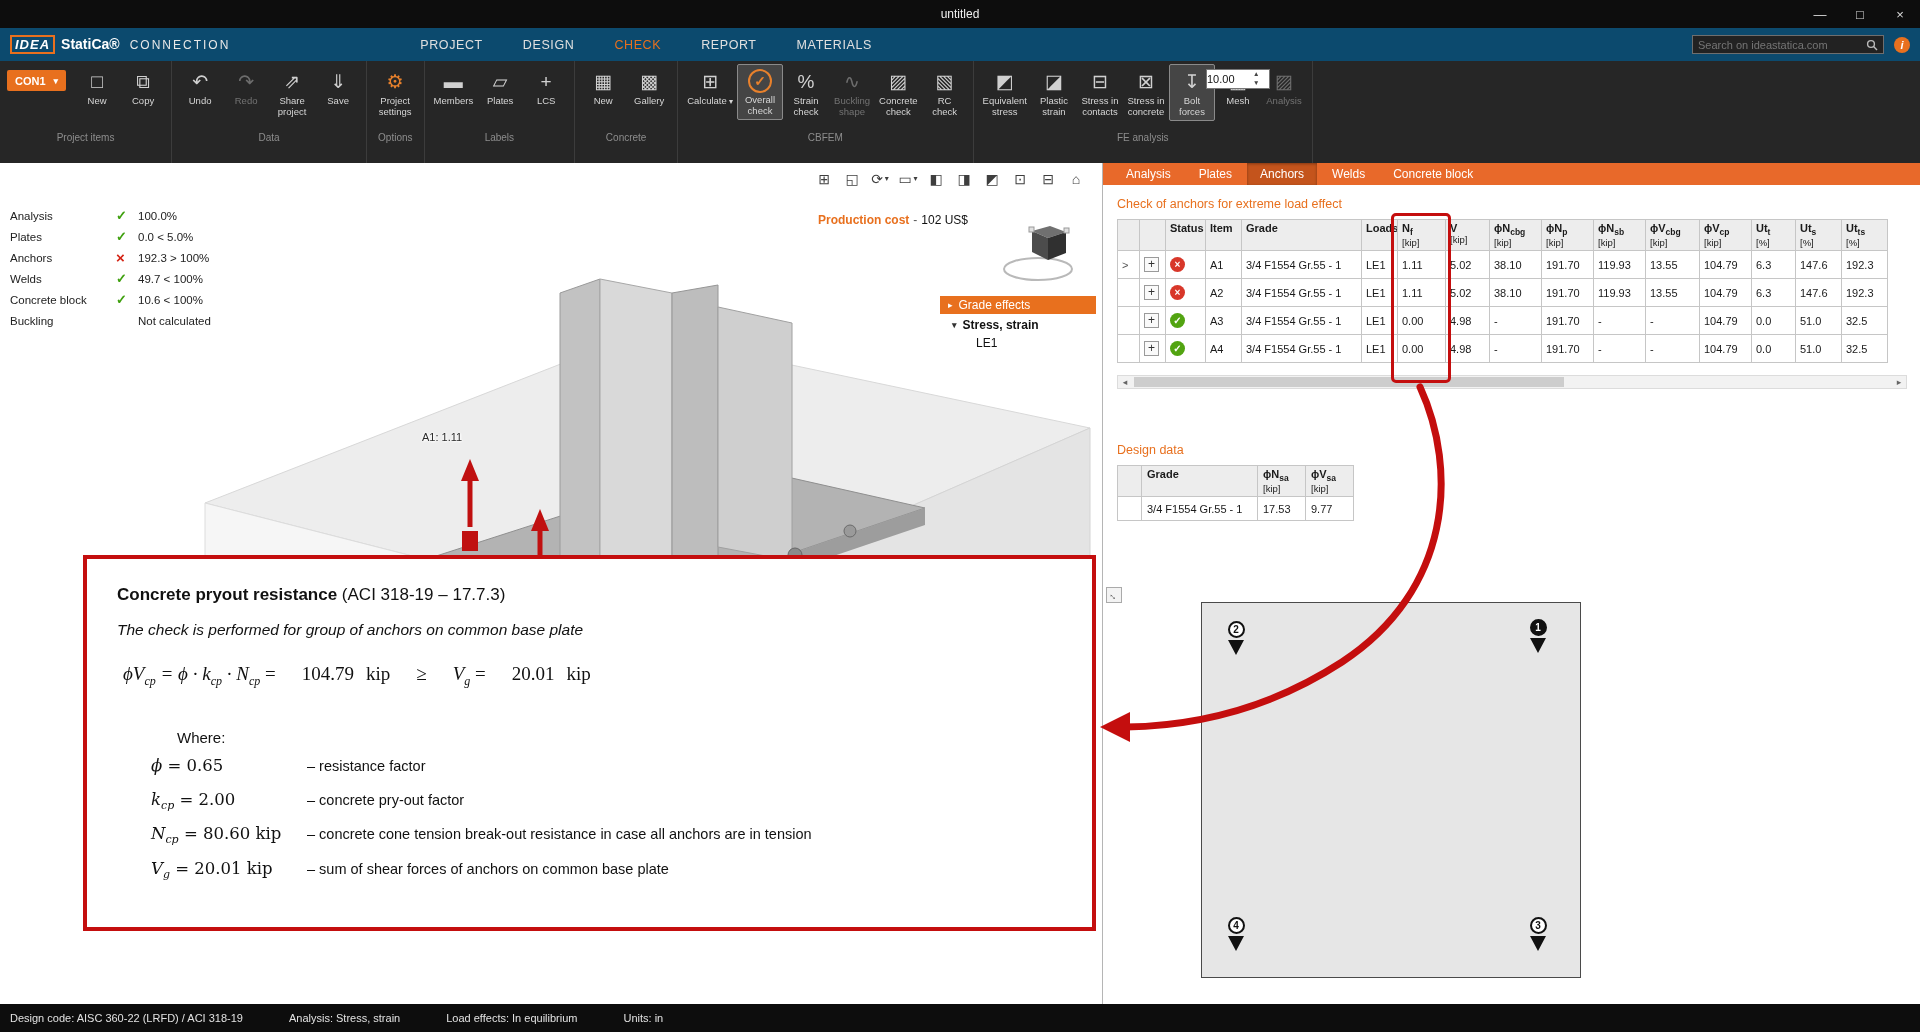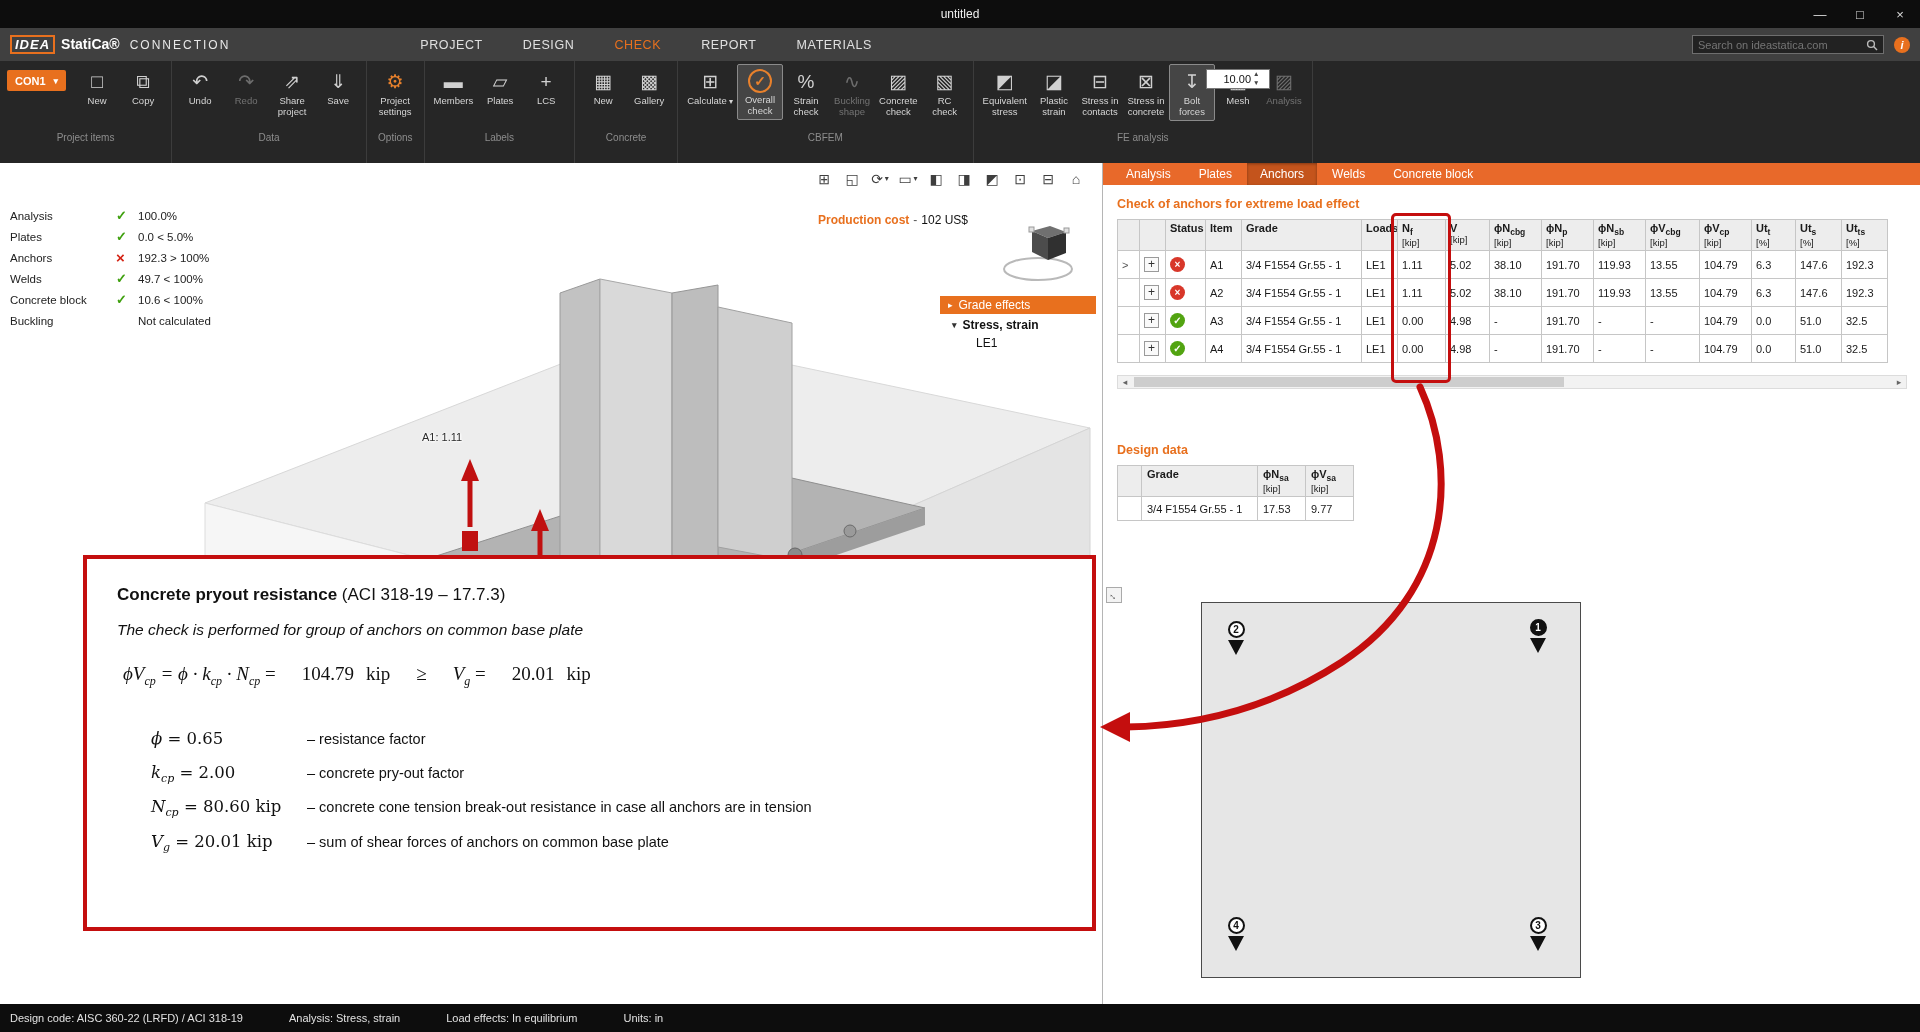--- a/index.html
+++ b/index.html
@@ -6,21 +6,21 @@
 html,body{width:1920px;height:1032px}
 body{font-family:"Liberation Sans",sans-serif;background:#fff;overflow:hidden;position:relative;font-size:12px}
 
 
 .titlebar{height:28px;background:#0d0d0d;color:#e6e6e6;display:flex;align-items:center;position:relative}
 .tb-title{position:absolute;left:0;right:0;text-align:center;font-size:12px;color:#f0f0f0}
 .tb-controls{margin-left:auto;display:flex;z-index:2}
 .tb-btn{width:40px;height:28px;display:flex;align-items:center;justify-content:center;font-size:13px;color:#dcdcdc;cursor:default}
 
 
-.menubar{height:33px;background:#404040;display:flex;align-items:center;padding:0 10px}
+.menubar{height:33px;background:#0c4a6e;display:flex;align-items:center;padding:0 10px}
 .brand{display:flex;align-items:baseline;gap:6px}
 .brand-idea{font-style:italic;font-weight:bold;color:#fff;border:2px solid #e8701e;padding:0 3px;font-size:13px;letter-spacing:1px}
 .brand-statica{color:#fff;font-weight:bold;font-size:14px}
 .brand-product{color:#e8e8e8;font-size:12px;letter-spacing:2px;margin-left:4px}
 .main-menu{display:flex;gap:40px;margin-left:190px}
 .mitem{color:#e0e0e0;font-size:12.5px;letter-spacing:.6px}
 .mitem.active{color:#e8701e}
 .menu-right{margin-left:auto;display:flex;align-items:center;gap:10px}
 .searchbox{display:flex;align-items:center;width:192px;height:19px;background:#222;border:1px solid #6e6e6e;padding:0 5px;gap:4px}
 .searchbox input{flex:1;background:transparent;border:none;outline:none;color:#bbb;font-size:11px;font-family:inherit}
@@ -35,21 +35,21 @@
 .ritem{display:flex;flex-direction:column;align-items:center;min-width:46px;max-width:70px;padding:3px 3px 2px;border:1px solid transparent;border-radius:2px;color:#d6d6d6}
 .ritem.active{background:#454545;border-color:#8a8a8a}
 .ritem.disabled{opacity:.42}
 .ricon{height:26px;display:flex;align-items:center;justify-content:center;font-size:19px;color:#d0d0d0;line-height:1}
 .ricon.ring{width:24px;height:24px;border:2px solid #e8812c;border-radius:50%;font-size:14px;font-weight:bold;margin-top:1px}
 .rlabel{font-size:9.5px;line-height:1.15;text-align:center;white-space:pre-line;margin-top:2px;color:#d6d6d6}
 .rlabel .caret{font-size:8px}
 .con1{background:#e8701e;color:#fff;font-size:11px;font-weight:bold;height:21px;display:flex;align-items:center;gap:8px;padding:0 8px;margin:6px 8px 0 2px;border-radius:2px}
 .con1 .caret{font-size:9px}
 .spinner{position:absolute;left:1206px;top:8px;width:64px;height:20px;background:#fff;border:1px solid #777;display:flex;align-items:center}
-.spinner input{width:44px;border:none;outline:none;font-size:11px;text-align:right;font-family:inherit;color:#111;background:transparent}
+.spinner input{width:44px;border:none;outline:none;font-size:11px;text-align:left;font-family:inherit;color:#111;background:transparent}
 .spin-btns{display:flex;flex-direction:column;font-size:6.5px;color:#444;line-height:1.35;padding:0 2px}
 
 
 .main{display:flex;height:841px;position:relative}
 .viewport{width:1102px;position:relative;background:#fff;overflow:hidden}
 .right-panel{width:818px;position:relative;background:#fff;border-left:1px solid #b5b5b5}
 
 
 .vp-toolbar{position:absolute;top:6px;right:16px;display:flex;gap:8px;z-index:3}
 .vtbtn{min-width:20px;height:19px;display:flex;align-items:center;justify-content:center;color:#3e3e3e;font-size:14px}
@@ -90,21 +90,21 @@
 .w-sym{font-family:"DejaVu Serif",serif;font-size:16.5px;min-width:150px}
 .w-sym .i{font-style:italic}
 .w-sym sub{font-style:italic;font-size:11px}
 .w-desc{margin-left:6px;font-size:14.5px}
 
 
 .rtabs{height:22px;background:#e8692a;display:flex;align-items:stretch;padding-left:10px;gap:2px}
 .rtab{color:#fff;font-size:12px;display:flex;align-items:center;padding:0 13px}
 .rtab.active{background:#c4541c;box-shadow:inset 0 1px 3px rgba(0,0,0,.35)}
 .rp-content{padding:12px 14px;position:relative}
-.rp-heading{color:#e8701e;font-weight:bold;font-size:12.5px;margin-bottom:8px}
+.rp-heading{color:#e8701e;font-weight:normal;font-size:12.5px;margin-bottom:8px}
 .atable{border-collapse:collapse;table-layout:fixed;width:770px;font-size:11px;color:#1a1a1a}
 .atable th,.atable td{border:1px solid #c6c6c6;padding:2px 4px;text-align:left;white-space:nowrap;overflow:hidden}
 .atable th{background:#ededed;font-weight:bold;vertical-align:top;font-size:11px}
 .atable th .unit{font-weight:normal;font-size:9.5px}
 .atable td{height:28px}
 .atable sub,.dtable sub{font-size:8.5px}
 .atable th:nth-child(1){width:22px}.atable th:nth-child(2){width:26px}
 .atable th:nth-child(3){width:40px}.atable th:nth-child(4){width:36px}
 .atable th:nth-child(5){width:120px}.atable th:nth-child(6){width:36px}
 .atable th:nth-child(7){width:48px}.atable th:nth-child(8){width:44px}
@@ -453,20 +453,21 @@
     </div>
 
     <div class="formula-panel">
       <div class="fp-title">
         <span class="b">Concrete pryout resistance</span><span> (ACI 318-19 – 17.7.3)</span>
       </div>
       <div class="fp-sub">The check is performed for group of anchors on common base plate</div>
       <div class="fp-formula">
         <span class="i">ϕV</span><sub>cp</sub><span class="i"> = ϕ · k</span><sub>cp</sub><span class="i"> · N</span><sub>cp</sub><span> =</span><span class="gap"></span><span>104.79</span><span class="sgap"></span><span>kip</span><span class="gap"></span><span>≥</span><span class="gap"></span><span class="i">V</span><sub>g</sub><span> =</span><span class="gap"></span><span>20.01</span><span class="sgap"></span><span>kip</span>
       </div>
+      <div class="fp-where">Where:</div>
       <div class="w-row">
         <span class="w-sym"><span class="i">ϕ</span><sub></sub><span> = 0.65</span></span>
         <span class="w-desc">– resistance factor</span>
       </div>
       <div class="w-row">
         <span class="w-sym"><span class="i">k</span><sub>cp</sub><span> = 2.00</span></span>
         <span class="w-desc">– concrete pry-out factor</span>
       </div>
       <div class="w-row">
         <span class="w-sym"><span class="i">N</span><sub>cp</sub><span> = 80.60 kip</span></span>

